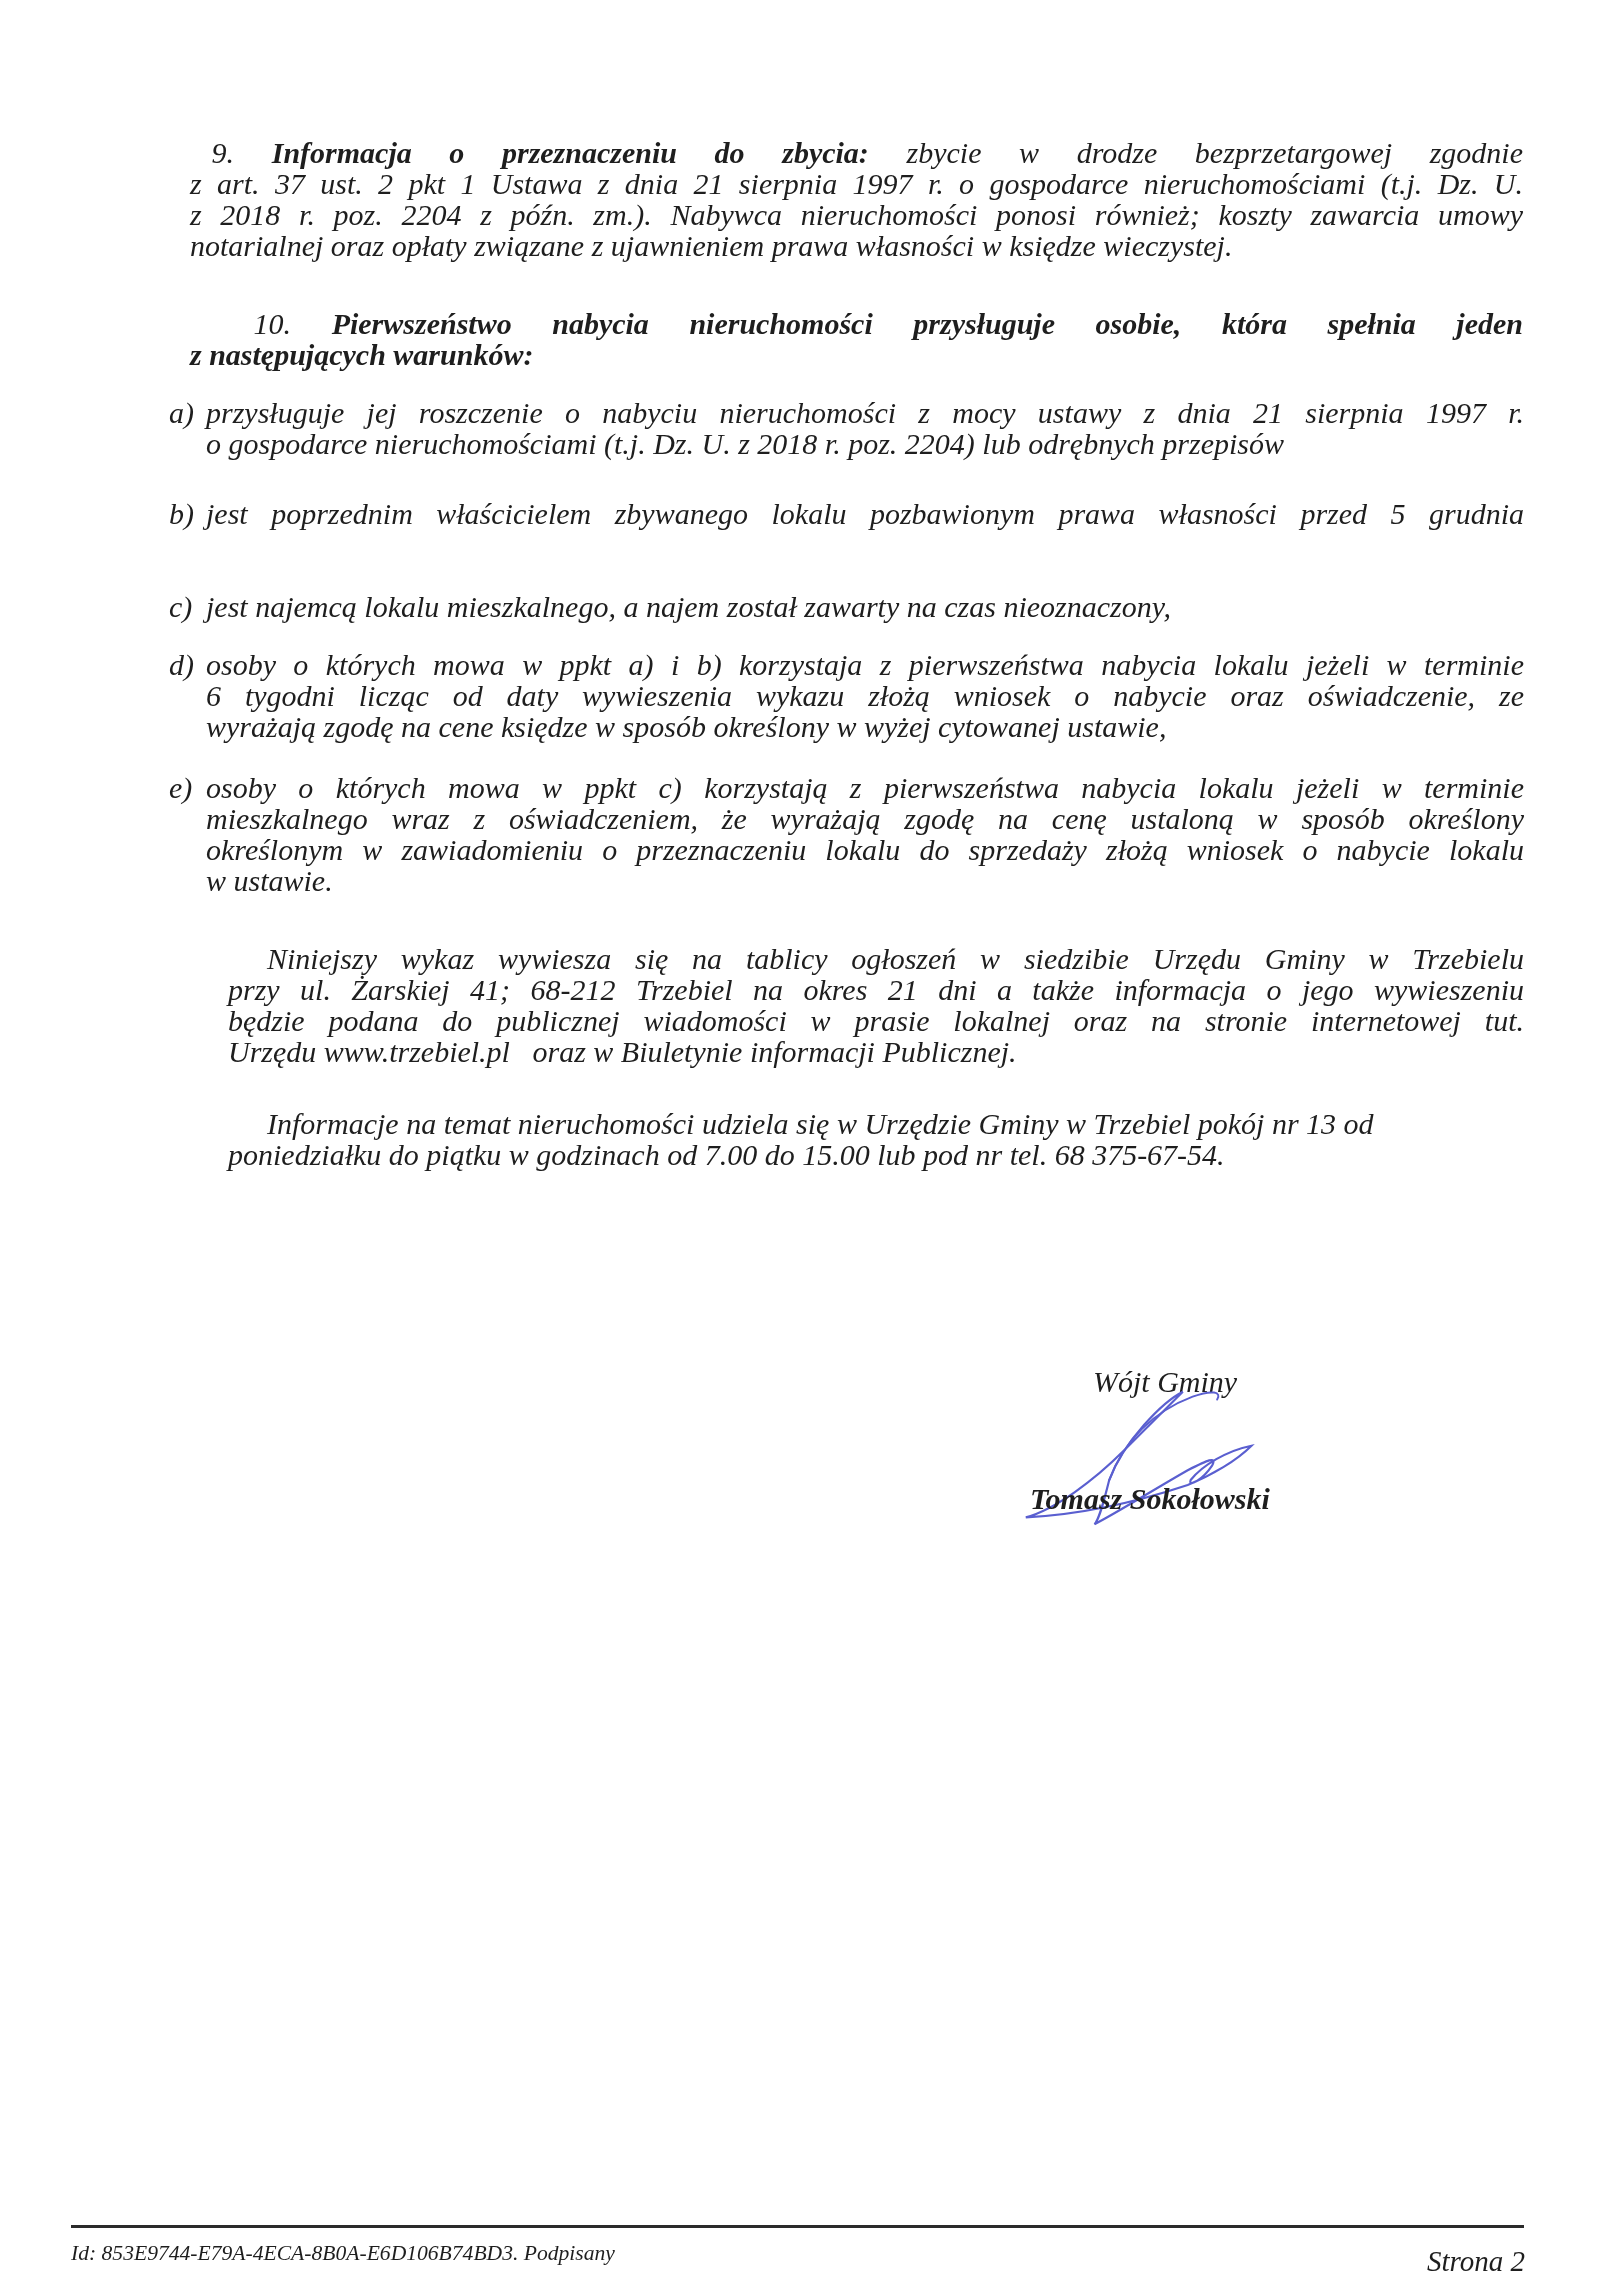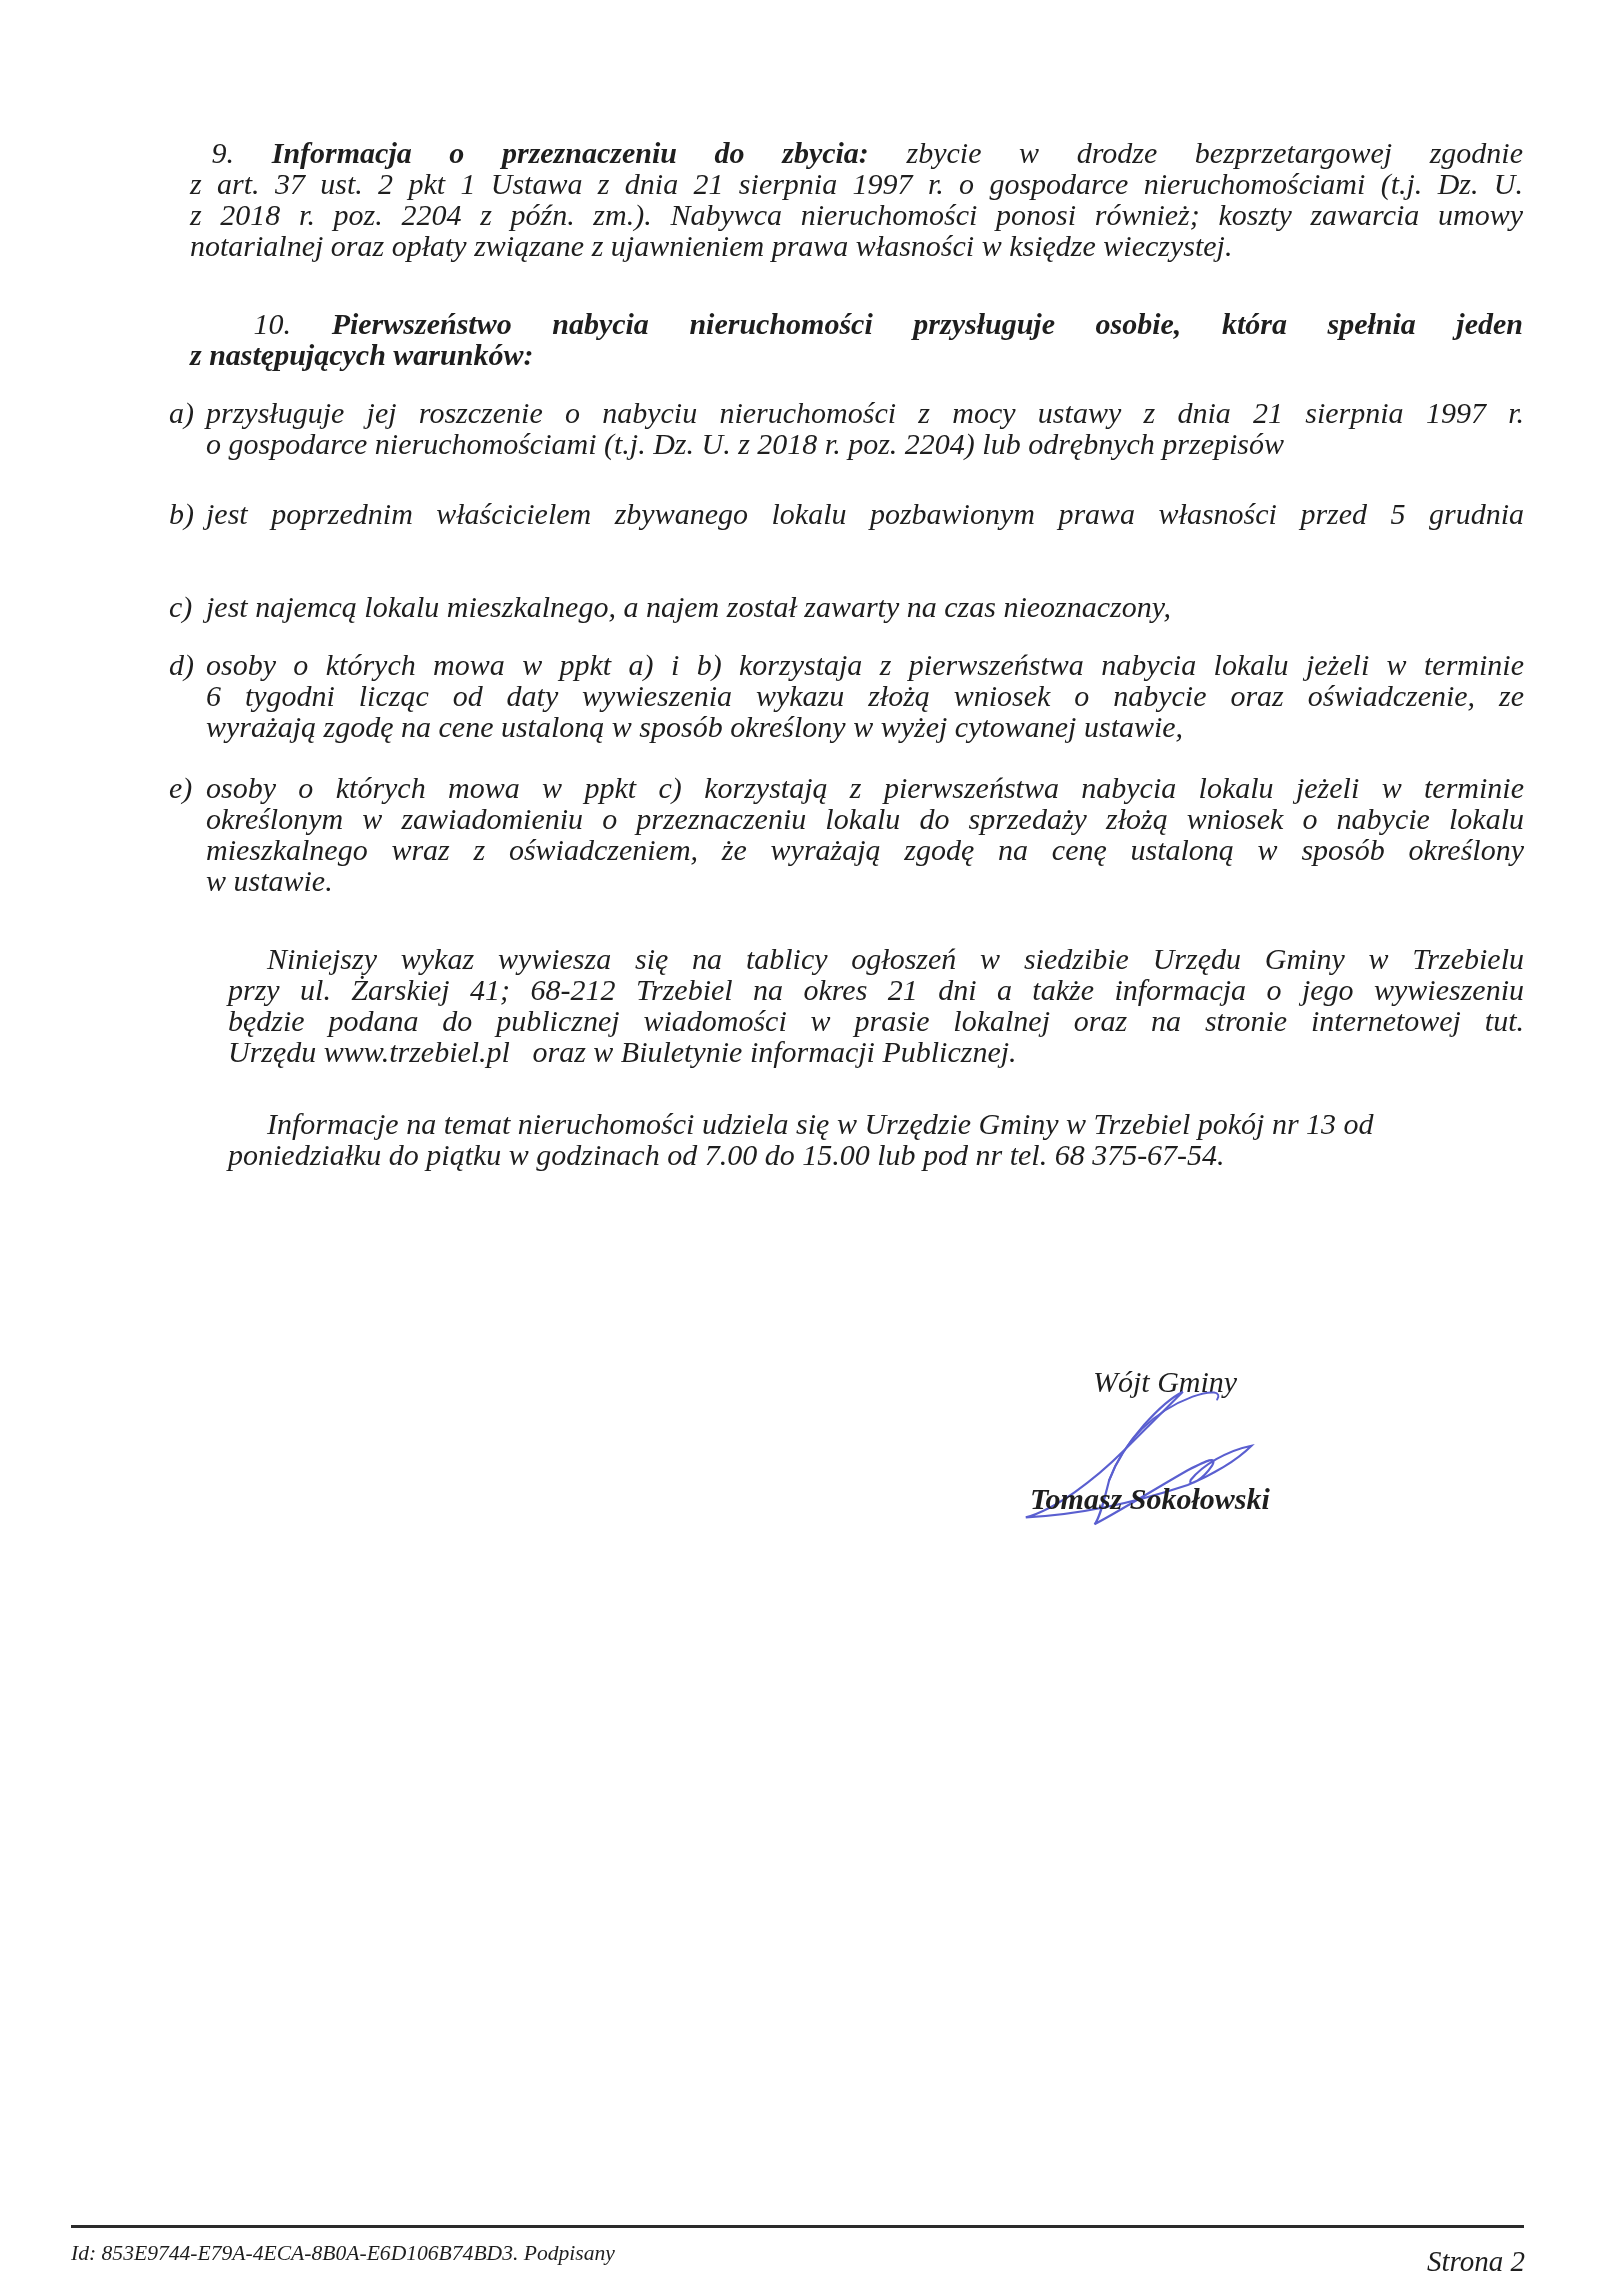--- a/index.html
+++ b/index.html
@@ -72,30 +72,30 @@
     <span class="body" style="margin-left:37px;">
       <span class="ll">jest najemcą lokalu mieszkalnego, a najem został zawarty na czas nieoznaczony,</span>
     </span>
   </div>
 
   <div class="item" style="top:649px;">
     <span class="label">d)</span>
     <span class="body" style="margin-left:37px;">
       <span class="jl">osoby o których mowa w ppkt a) i b) korzystaja z pierwszeństwa nabycia lokalu jeżeli w terminie</span>
       <span class="jl">6 tygodni licząc od daty wywieszenia wykazu złożą wniosek o nabycie oraz oświadczenie, ze</span>
-      <span class="ll">wyrażają zgodę na cene ustaloną w sposób określony w wyżej cytowanej ustawie,</span>
+      <span class="ll">wyrażają zgodę na cene księdze w sposób określony w wyżej cytowanej ustawie,</span>
     </span>
   </div>
 
   <div class="item" style="top:772px;">
     <span class="label">e)</span>
     <span class="body" style="margin-left:37px;">
       <span class="jl">osoby o których mowa w ppkt c) korzystają z pierwszeństwa nabycia lokalu jeżeli w terminie</span>
+      <span class="jl">mieszkalnego wraz z oświadczeniem, że wyrażają zgodę na cenę ustaloną w sposób określony</span>
       <span class="jl">określonym w zawiadomieniu o przeznaczeniu lokalu do sprzedaży złożą wniosek o nabycie lokalu</span>
-      <span class="jl">mieszkalnego wraz z oświadczeniem, że wyrażają zgodę na cenę ustaloną w sposób określony</span>
       <span class="ll">w ustawie.</span>
     </span>
   </div>
 
   <div class="para" style="top:943px; left:212px; width:1296px;">
     <span class="justify-line" style="padding-left:39px;">Niniejszy wykaz wywiesza się na tablicy ogłoszeń w siedzibie Urzędu Gminy w Trzebielu</span>
     <span class="justify-line">przy ul. Żarskiej 41; 68-212 Trzebiel na okres 21 dni a także informacja o jego wywieszeniu</span>
     <span class="justify-line">będzie podana do publicznej wiadomości w prasie lokalnej oraz na stronie internetowej tut.</span>
     <span class="line" style="white-space:pre;">Urzędu www.trzebiel.pl   oraz w Biuletynie informacji Publicznej.</span>
   </div>

